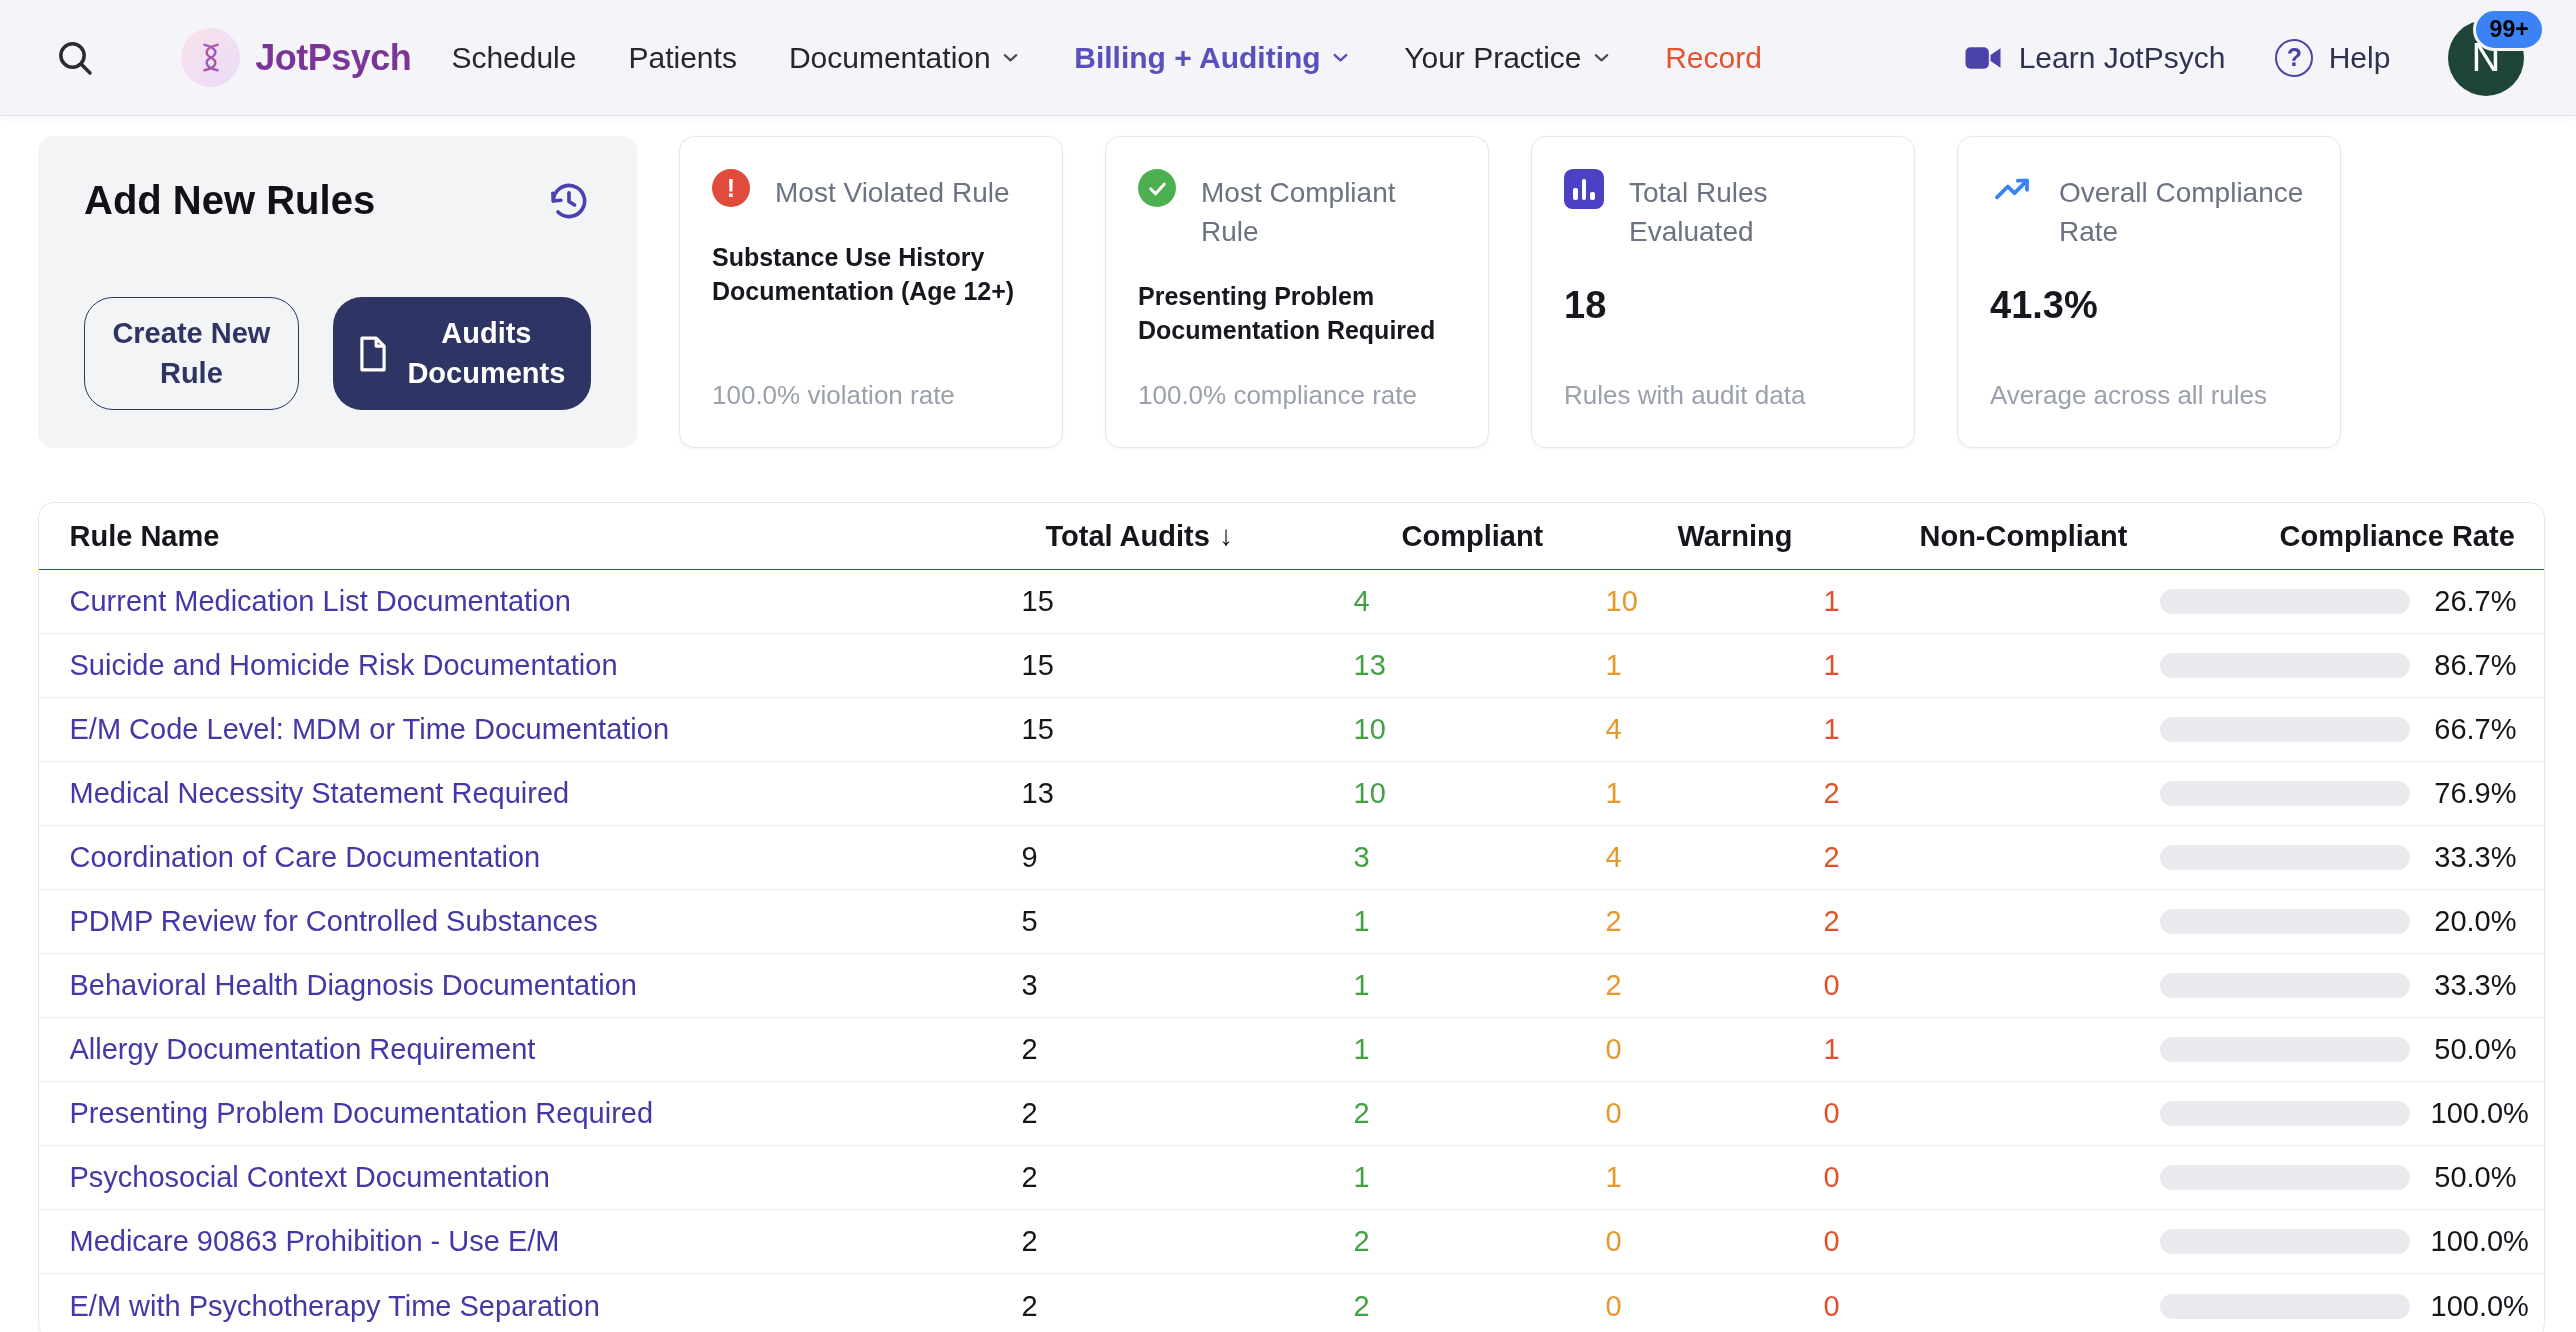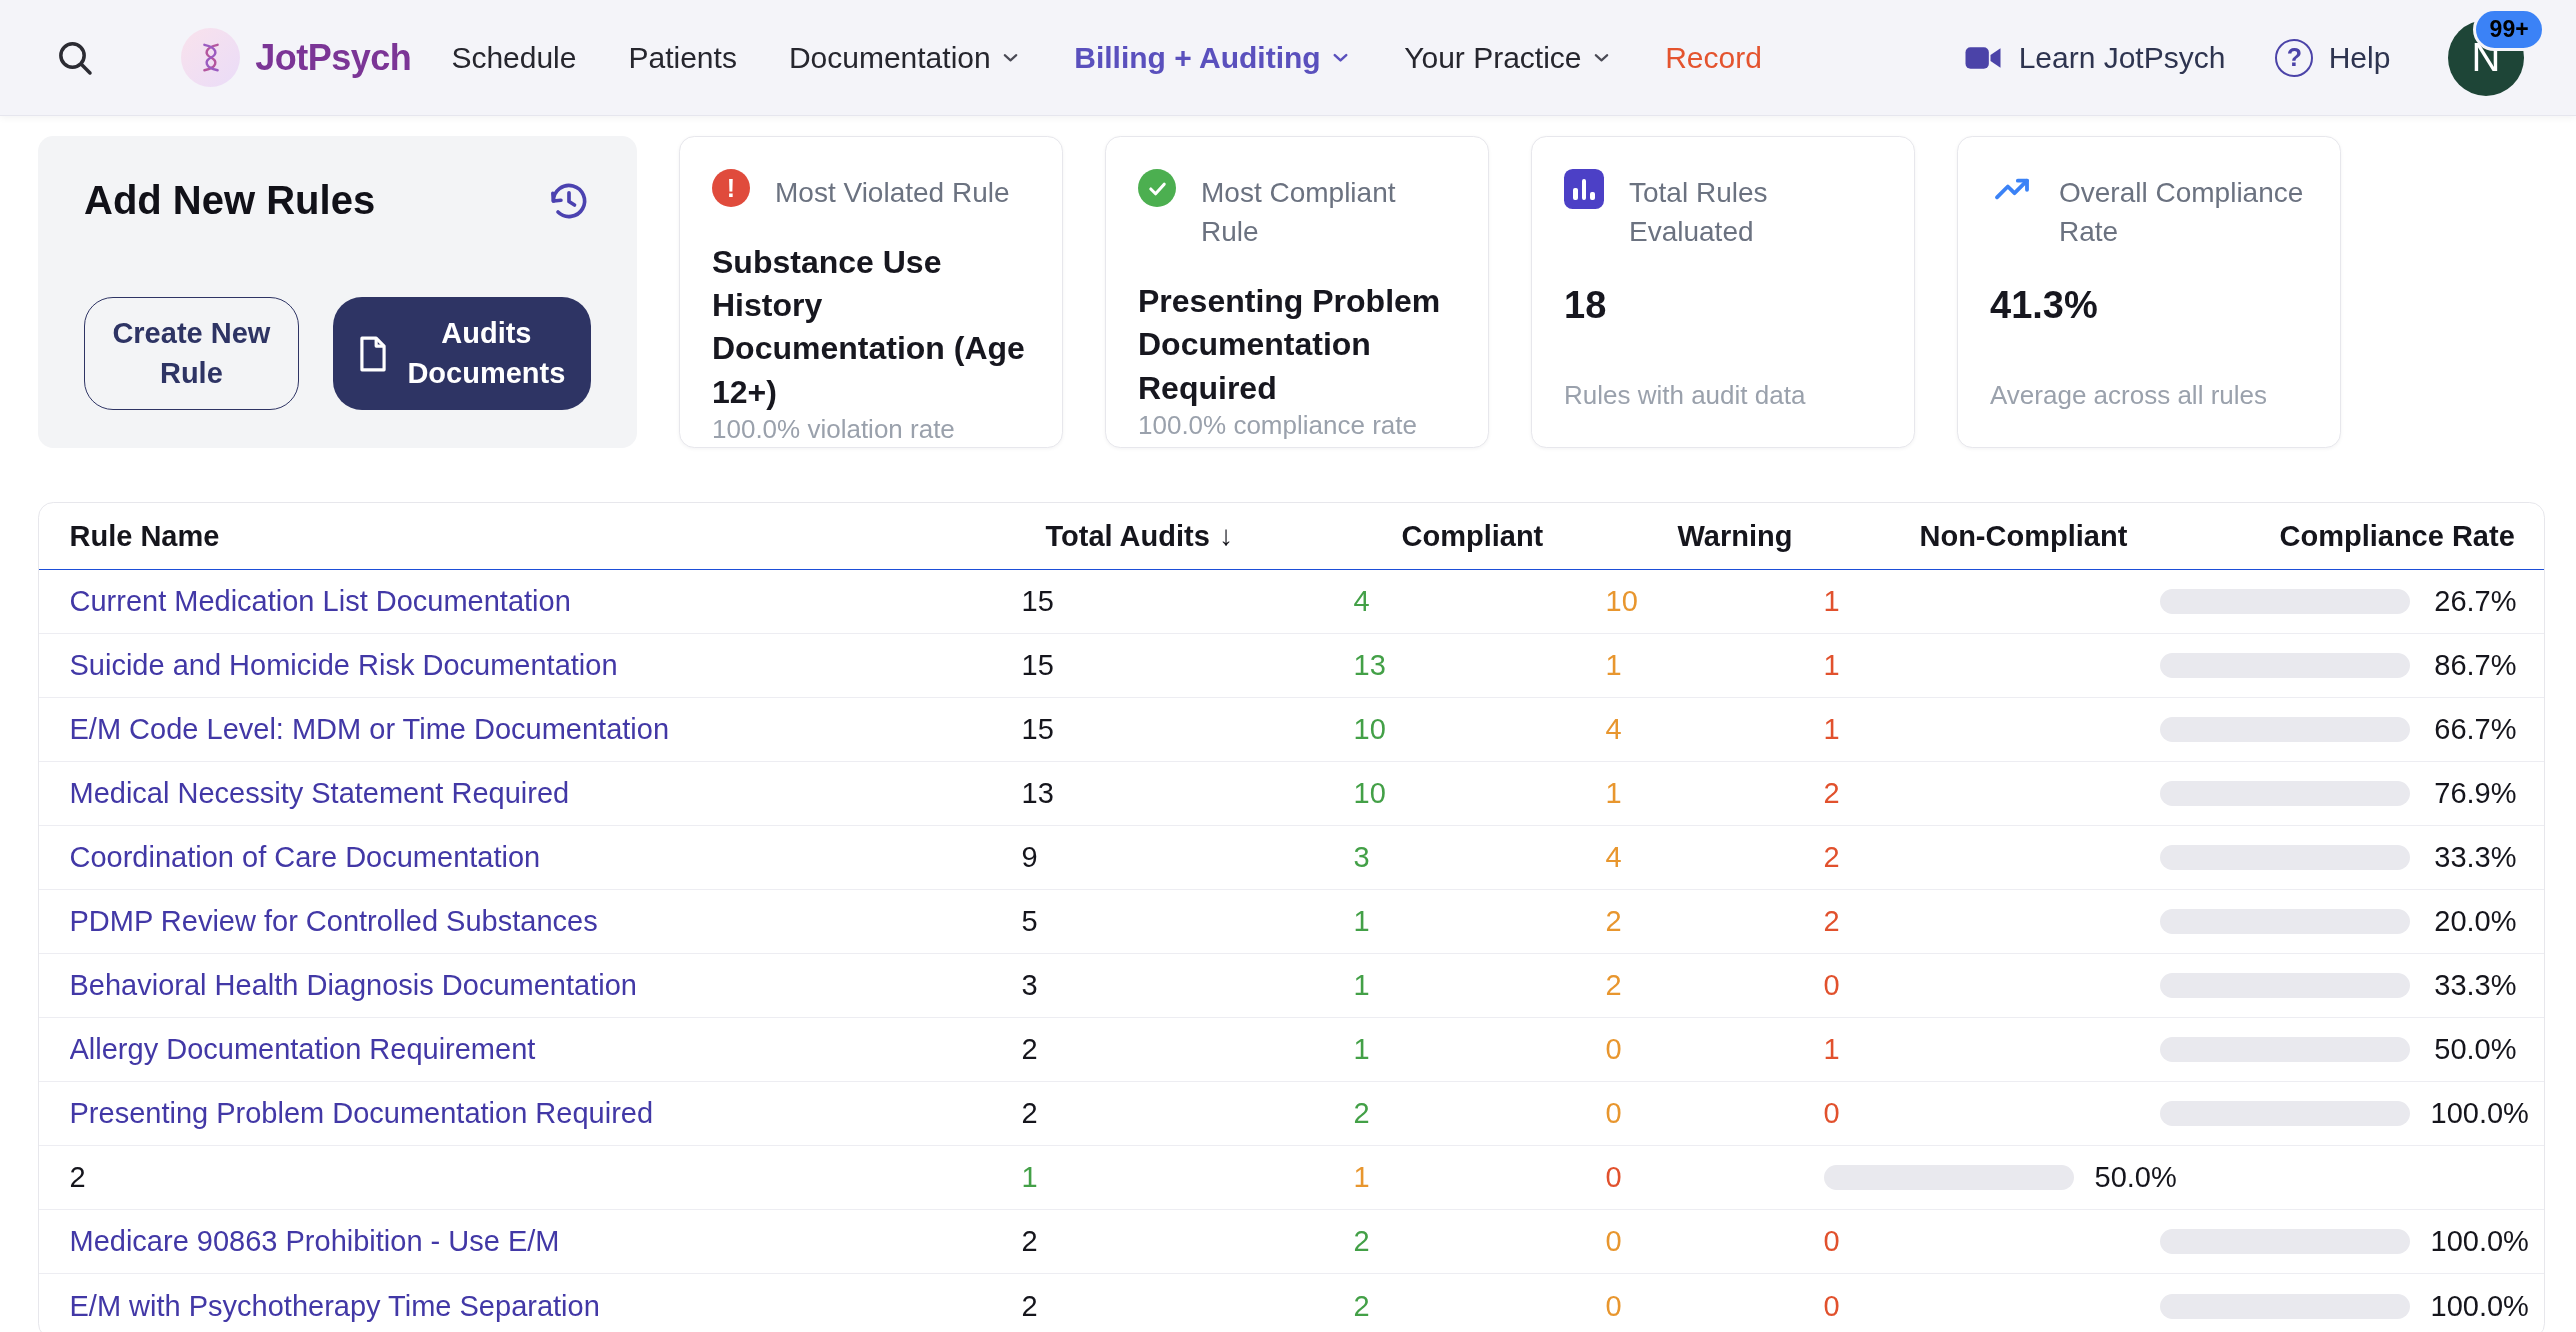--- a/index.html
+++ b/index.html
@@ -48,21 +48,21 @@
          font-family:"Liberation Sans", sans-serif; line-height:1.35; }
   .btn-outline { width:216px; background:transparent; border:1.9px solid #2e3464; color:#2e3464; padding:0 27px; }
   .btn-solid { width:260px; background:#2e3464; border:none; color:#ffffff; gap:17px; padding:0 19px; }
   .btn-solid .btn-text { width:160px; }
 
   .stat-card { width:384px; height:312px; background:#fff; border:1px solid #e7e7ec; border-radius:15.3px;
                padding:32px 32px 36px 32px; display:flex; flex-direction:column;
                box-shadow:0 1px 3.8px rgba(16,24,40,.05); }
   .stat-head { display:flex; align-items:flex-start; gap:25px; }
   .stat-label { font-size:28px; color:#6b7280; line-height:1.4; padding-top:3.8px; }
-  .stat-value { margin-top:29px; font-size:32px; font-weight:700; color:#17171f; line-height:1.35; }
+  .stat-value { margin-top:29px; font-size:25px; font-weight:700; color:#17171f; line-height:1.35; }
   .stat-value.big { font-size:38px; }
   .stat-footer { margin-top:auto; font-size:26px; color:#9aa1ac; }
   .ic-circle { width:38px; height:38px; border-radius:50%; flex:0 0 auto;
                display:flex; align-items:center; justify-content:center; }
   .ic-red { background:#e04b3c; color:#fff; font-size:25px; font-weight:800; }
   .ic-square { width:40px; height:40px; border-radius:8.6px; background:#4c40c6; flex:0 0 auto;
                display:flex; align-items:flex-end; justify-content:center; gap:3.8px; padding-bottom:8.6px; }
   .ic-square i { display:block; width:4.8px; background:#fff; border-radius:1.9px; }
 
   
@@ -371,20 +371,21 @@
     <span class="num warn">0</span>
     <span class="num bad">0</span>
     <span class="rate-cell">
       <span class="bar-track">
         <span class="bar-fill" style="width: 100%; background: rgb(87, 185, 92);"></span>
       </span>
       <span class="rate-label">100.0%</span>
     </span>
   </div>
       <div class="t-grid t-row">
+    <a class="rule-link">Psychosocial Context Documentation</a>
     <span class="num audits">2</span>
     <span class="num ok">1</span>
     <span class="num warn">1</span>
     <span class="num bad">0</span>
     <span class="rate-cell">
       <span class="bar-track">
         <span class="bar-fill" style="width: 50%; background: rgb(221, 177, 67);"></span>
       </span>
       <span class="rate-label">50.0%</span>
     </span>

